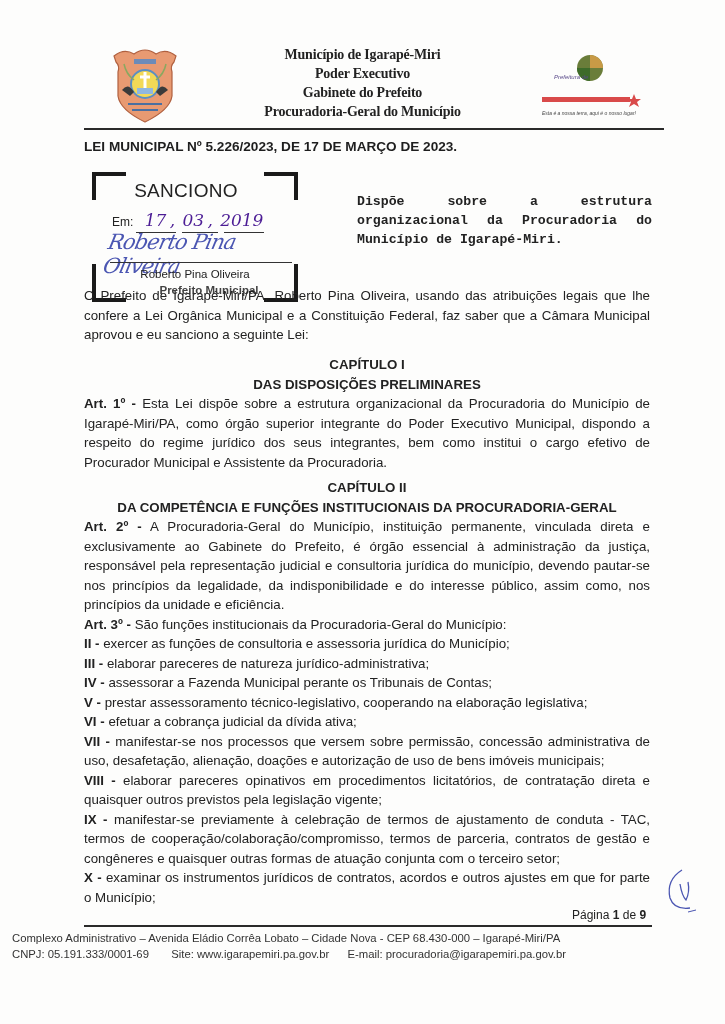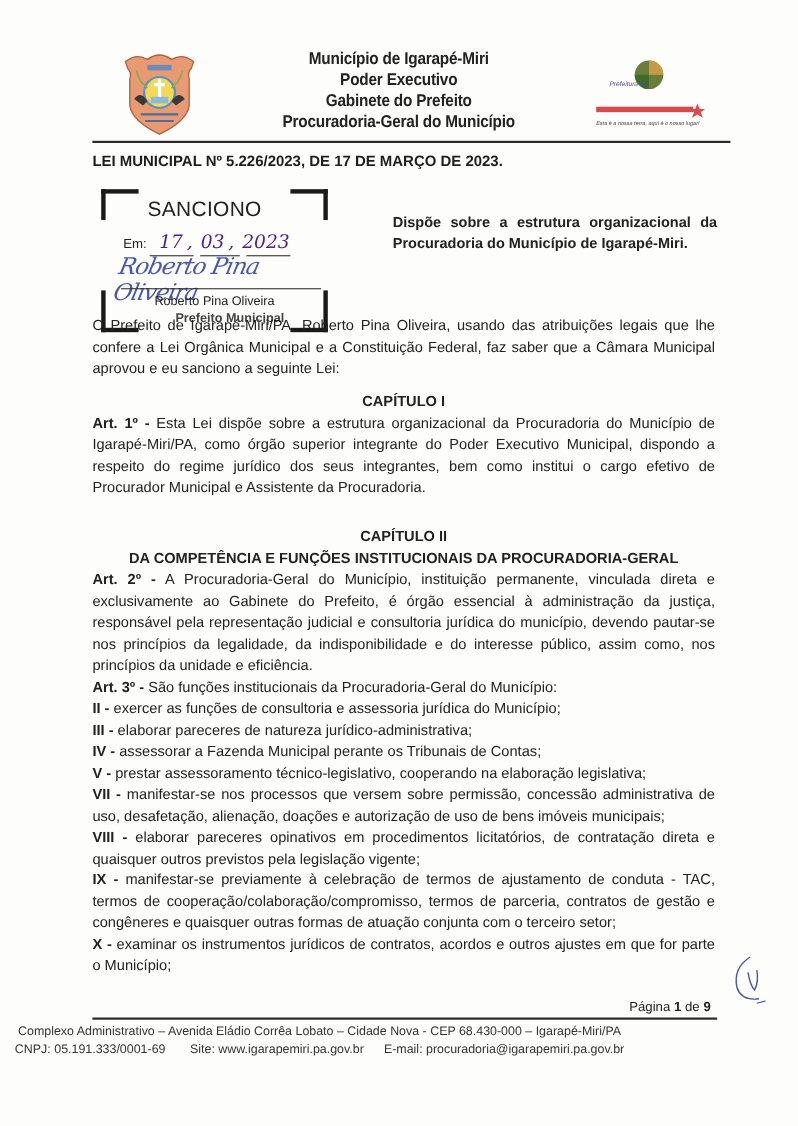--- a/index.html
+++ b/index.html
@@ -1,46 +1,46 @@
 <!DOCTYPE html>
 <html><head>
 <meta charset="utf-8">
 <style>
   html, body { margin:0; padding:0; }
   body { width:725px; height:1024px; background:#fdfdfc; position:relative; overflow:hidden;
          font-family:"Liberation Sans", sans-serif; color:#1c1c1c; }
   .abs { position:absolute; }
-  .hdr-text { left:0; width:725px; top:44px; text-align:center; font-family:Liberation Sans, sans-serif;
+  .hdr-text { left:0; width:725px; top:44px; text-align:center; font-family:Liberation Serif, serif;
               font-weight:bold; font-size:15.5px; line-height:19px; color:#222; letter-spacing:-0.2px; }
   .hdr-text div { transform:scaleX(0.9); }
   .rule { left:84px; width:580px; height:2px; background:#2a2a2a; }
   .lei-title { left:84px; top:139px; font-weight:bold; font-size:13.6px; color:#1e1e1e; }
   .stamp { left:92px; top:172px; width:206px; height:130px; }
   .corner { position:absolute; width:30px; height:24px; border-color:#1a1a1a; border-style:solid; }
   .c-tl { left:0; top:0; border-width:4px 0 0 4px; }
   .c-tr { right:0; top:0; border-width:4px 4px 0 0; width:30px; }
   .c-bl { left:0; bottom:0; border-width:0 0 4px 4px; height:34px; }
   .c-br { right:0; bottom:0; border-width:0 4px 4px 0; height:34px; }
   .sanciono { position:absolute; left:0; width:188px; top:8px; text-align:center; font-size:19px; color:#222; letter-spacing:0.3px; }
   .em-row { position:absolute; left:20px; top:38px; font-size:12px; color:#222; }
   .em-row .hand { font-family:"DejaVu Serif", serif; font-style:italic; color:#4c1d95; font-size:17px; }
   .em-line { position:absolute; top:60px; height:1px; background:#333; }
   .sig { position:absolute; left:14px; top:58px; font-family:"DejaVu Serif", serif; font-style:italic;
          color:#4b56b2; font-size:21px; letter-spacing:-1px; transform:skewX(-12deg); }
   .sig-line { position:absolute; left:18px; width:182px; top:90px; height:1px; background:#333; }
   .stamp-name { position:absolute; left:0; width:206px; top:96px; text-align:center; font-size:11.5px; color:#222; }
-  .ementa { left:357px; top:192px; width:295px; font-weight:bold; font-size:13.2px; line-height:19px; text-align:justify; color:#222; }
+  .ementa { left:357px; top:192px; width:295px; font-weight:bold; font-size:13.2px; line-height:19px; text-align:justify; color:#222;font-family:Liberation Mono, monospace; }
   .body-text { left:84px; width:566px; font-size:13.3px; line-height:19.5px; text-align:justify; color:#222;
                font-family:"Liberation Sans", sans-serif; }
   .body-text p { margin:0; }
   .body-text b { font-weight:bold; }
   .chap { text-align:center; font-weight:bold; margin:0; }
   .footer-page { left:572px; top:908px; font-size:12px; color:#222; }
   .footer-page b { font-weight:bold; }
-  .footer-addr { left:0; width:581px; text-align:center; font-size:11.3px; color:#333; }
+  .footer-addr { left:12px; width:581px; text-align:left; font-size:11.3px; color:#333; }
   .rubrica { left:660px; top:866px; width:40px; height:50px; }
 </style>
 </head>
 <body>
 
 <div class="abs" style="left:104px;top:44px;width:82px;height:82px;">
   <svg width="82" height="82" viewBox="0 0 82 82">
     <path d="M10 12 Q20 4 30 10 Q41 2 52 10 Q62 4 72 12 L70 18 Q66 22 68 28 L68 52 Q66 66 41 78 Q16 66 14 52 L14 28 Q16 22 12 18 Z" fill="#e89a72" stroke="#b0603f" stroke-width="1.2"></path>
     <rect x="30" y="15" width="22" height="5" fill="#6d8bb8"></rect>
     <circle cx="41" cy="40" r="14" fill="#f2d957" stroke="#5c8fc2" stroke-width="2"></circle>
@@ -82,51 +82,53 @@
   <div class="corner c-tr"></div>
   <div class="corner c-bl"></div>
   <div class="corner c-br"></div>
   <div class="sanciono">SANCIONO</div>
   <div class="em-row">
     <span>Em:</span>
     <span class="hand" style="margin-left:8px;">17</span>
     <span class="hand">,</span>
     <span class="hand" style="margin-left:4px;">03</span>
     <span class="hand">,</span>
-    <span class="hand" style="margin-left:4px;">2023</span>
+    <span class="hand" style="margin-left:4px;">2019</span>
   </div>
   <div class="em-line" style="left:44px;width:40px;"></div>
   <div class="em-line" style="left:90px;width:36px;"></div>
   <div class="em-line" style="left:132px;width:40px;"></div>
   <div class="sig">Roberto Pina Oliveira</div>
   <div class="sig-line"></div>
   <div class="stamp-name">Roberto Pina Oliveira</div>
 </div>
 
 <div class="abs ementa">Dispõe sobre a estrutura organizacional da Procuradoria do Município de Igarapé-Miri.</div>
 
 <div class="abs body-text" style="top:286px;">
   <p>O Prefeito de Igarapé-Miri/PA, Roberto Pina Oliveira, usando das atribuições legais que lhe confere a Lei Orgânica Municipal e a Constituição Federal, faz saber que a Câmara Municipal aprovou e eu sanciono a seguinte Lei:</p>
 </div>
 <div class="abs" style="left:92px;top:284px;width:206px;text-align:center;font-size:11.5px;font-weight:bold;color:#222;opacity:0.85;margin-left:14px;">Prefeito Municipal</div>
 
 <div class="abs body-text" style="top:355px;">
   <p class="chap">CAPÍTULO I</p>
+  <p class="chap">DAS DISPOSIÇÕES PRELIMINARES</p>
   <p><b>Art. 1º -</b> <span>Esta Lei dispõe sobre a estrutura organizacional da Procuradoria do Município de Igarapé-Miri/PA, como órgão superior integrante do Poder Executivo Municipal, dispondo a respeito do regime jurídico dos seus integrantes, bem como institui o cargo efetivo de Procurador Municipal e Assistente da Procuradoria.</span></p>
 </div>
 
 <div class="abs body-text" style="top:478px;">
   <p class="chap">CAPÍTULO II</p>
   <p class="chap">DA COMPETÊNCIA E FUNÇÕES INSTITUCIONAIS DA PROCURADORIA-GERAL</p>
   <p><b>Art. 2º -</b> <span>A Procuradoria-Geral do Município, instituição permanente, vinculada direta e exclusivamente ao Gabinete do Prefeito, é órgão essencial à administração da justiça, responsável pela representação judicial e consultoria jurídica do município, devendo pautar-se nos princípios da legalidade, da indisponibilidade e do interesse público, assim como, nos princípios da unidade e eficiência.</span></p>
   <p><b>Art. 3º -</b> <span>São funções institucionais da Procuradoria-Geral do Município:</span></p>
   <p><b>II -</b> <span>exercer as funções de consultoria e assessoria jurídica do Município;</span></p>
   <p><b>III -</b> <span>elaborar pareceres de natureza jurídico-administrativa;</span></p>
   <p><b>IV -</b> <span>assessorar a Fazenda Municipal perante os Tribunais de Contas;</span></p>
   <p><b>V -</b> <span>prestar assessoramento técnico-legislativo, cooperando na elaboração legislativa;</span></p>
+  <p><b>VI -</b> <span>efetuar a cobrança judicial da dívida ativa;</span></p>
   <p><b>VII -</b> <span>manifestar-se nos processos que versem sobre permissão, concessão administrativa de uso, desafetação, alienação, doações e autorização de uso de bens imóveis municipais;</span></p>
   <p><b>VIII -</b> <span>elaborar pareceres opinativos em procedimentos licitatórios, de contratação direta e quaisquer outros previstos pela legislação vigente;</span></p>
   <p><b>IX -</b> <span>manifestar-se previamente à celebração de termos de ajustamento de conduta - TAC, termos de cooperação/colaboração/compromisso, termos de parceria, contratos de gestão e congêneres e quaisquer outras formas de atuação conjunta com o terceiro setor;</span></p>
   <p><b>X -</b> <span>examinar os instrumentos jurídicos de contratos, acordos e outros ajustes em que for parte o Município;</span></p>
 </div>
 
 <div class="abs rubrica">
   <svg width="40" height="50" viewBox="0 0 40 50">
     <path d="M22 4 Q6 14 10 32 Q14 44 30 42" stroke="#4b56b2" stroke-width="1.3" fill="none"></path>
     <path d="M20 18 Q22 30 26 34 Q30 26 28 16" stroke="#4b56b2" stroke-width="1.3" fill="none"></path>

